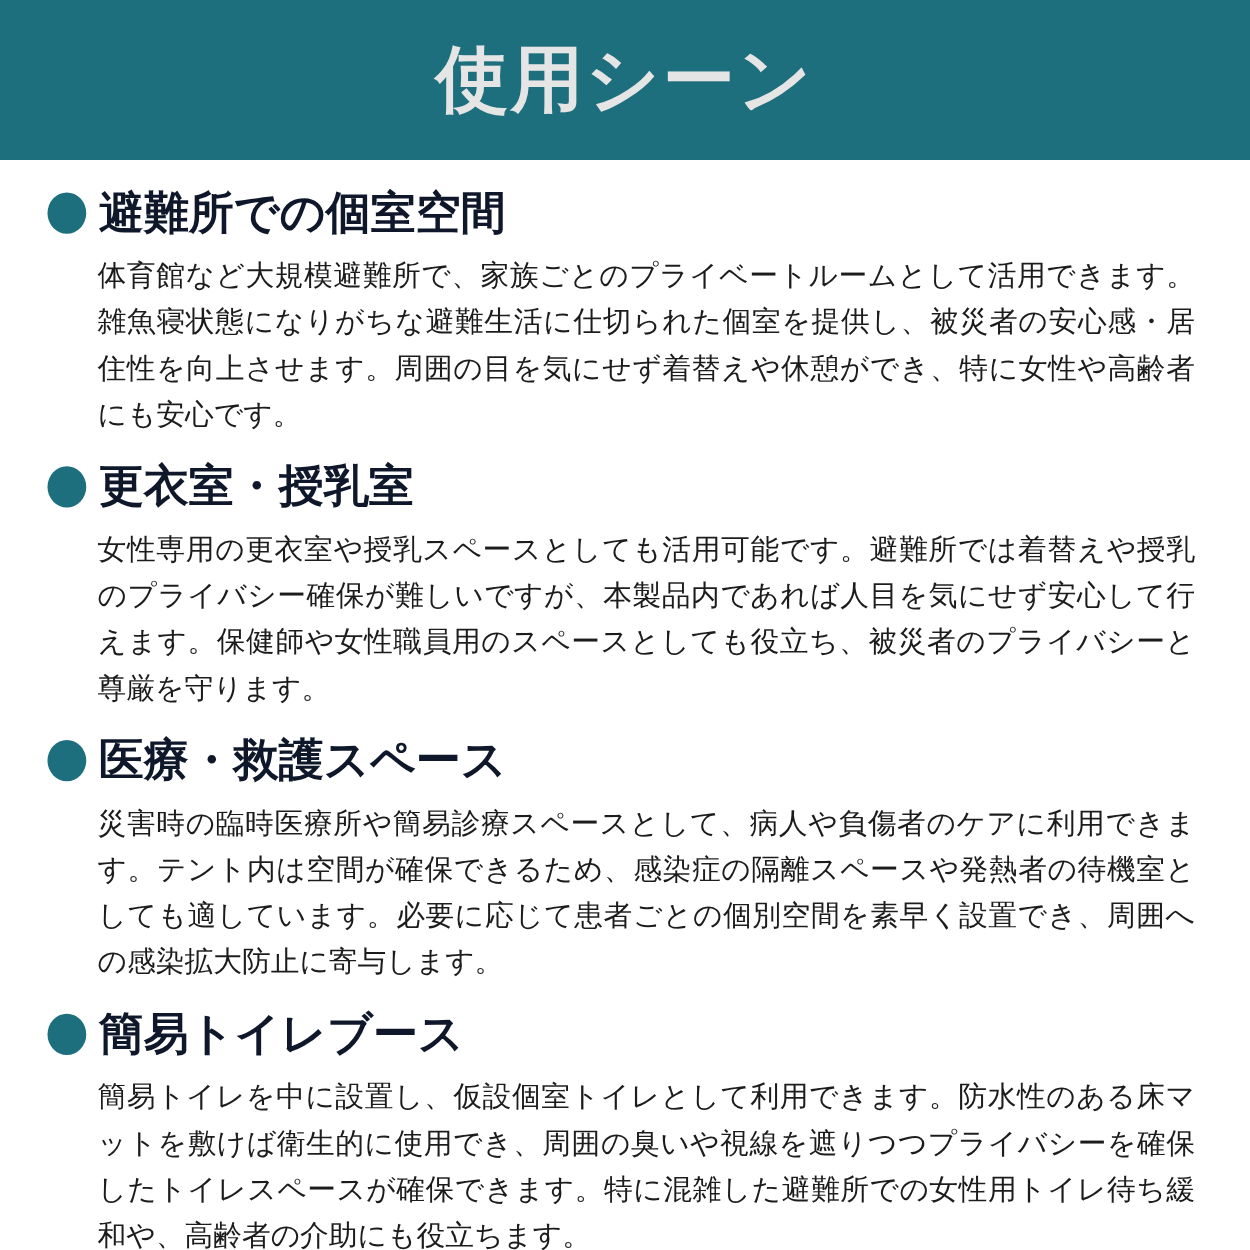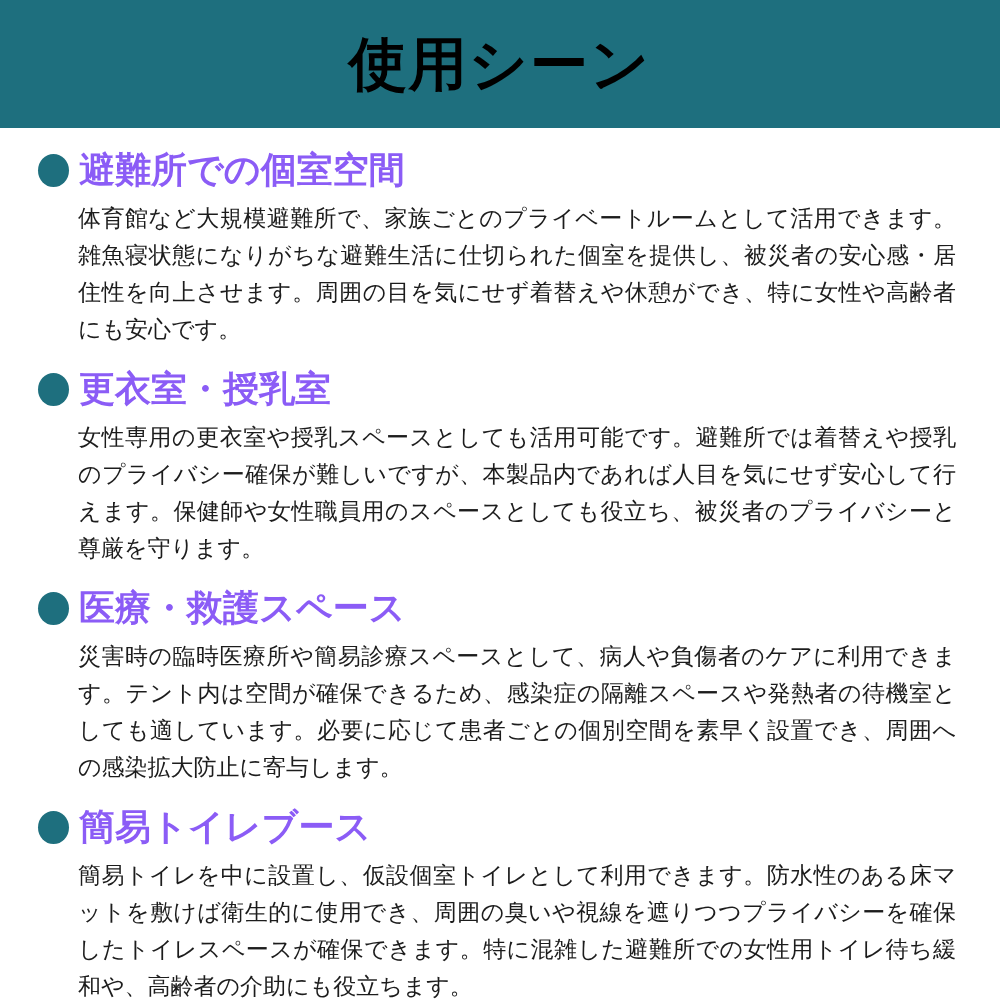--- a/index.html
+++ b/index.html
@@ -13,21 +13,21 @@
   }
   .banner {
     height: 128px;
     background: #1E6F7E;
     display: flex;
     align-items: center;
     justify-content: center;
   }
   .banner h1 {
     margin: 0;
-    color: #000000;
+    color: #e5e5e5;
     font-size: 58px;
     font-weight: 800;
     letter-spacing: 2px;
     line-height: 1;
     text-align: center;
   }
   .content {
     padding: 22px 43px 0 38px;
   }
   .section {
@@ -43,34 +43,33 @@
     height: 33px;
     border-radius: 50%;
     background: #1E6F7E;
     margin-right: 10px;
     flex: none;
   }
   .section-header h2 {
     margin: 0;
     font-size: 36px;
     font-weight: 800;
-    color: #8b5cf6;
+    color: #0f172a;
     line-height: 40px;
     white-space: nowrap;
   }
   .section-body {
     margin: 12px 0 0 40px;
     width: 878px;
     font-size: 23px;
     line-height: 37px;
     color: #1c1c1c;
     text-align: justify;
     text-justify: inter-character;
     font-weight: 500;
-    font-family: Liberation Mono, monospace;
   }
 </style>
 </head>
 <body>
 
 <header class="banner">
   <h1>使用シーン</h1>
 </header>
 
 <main class="content">

